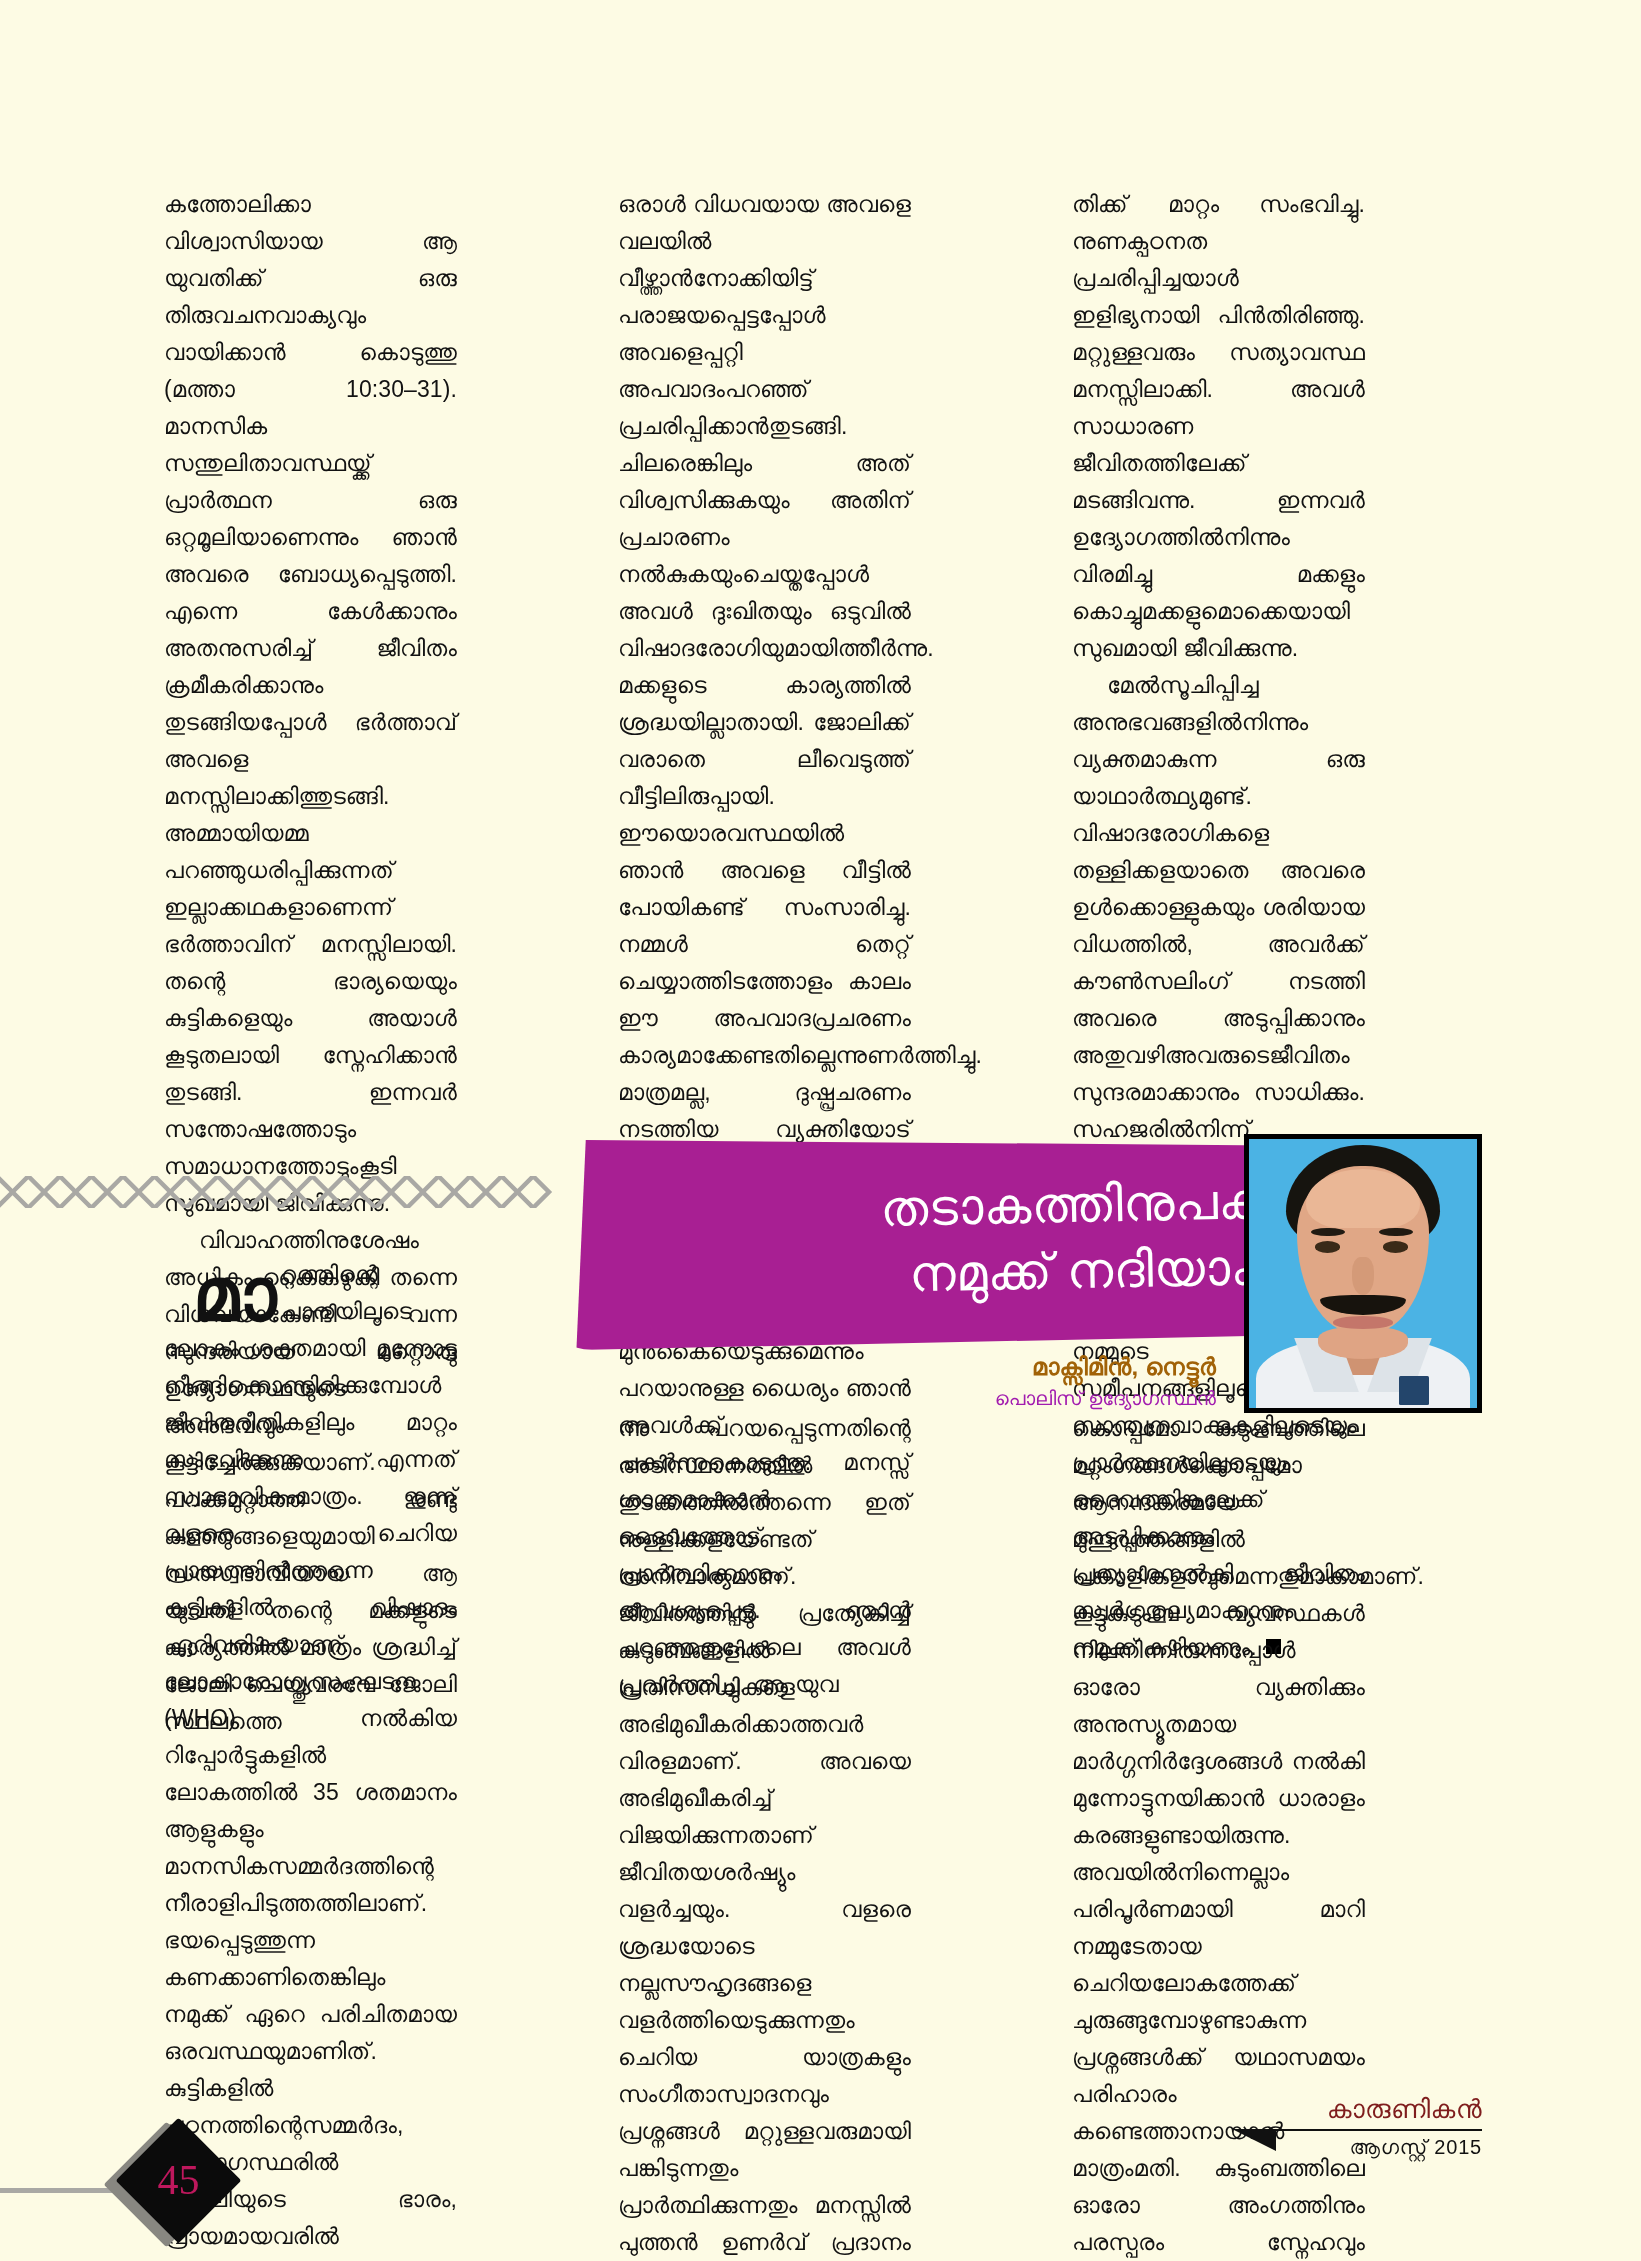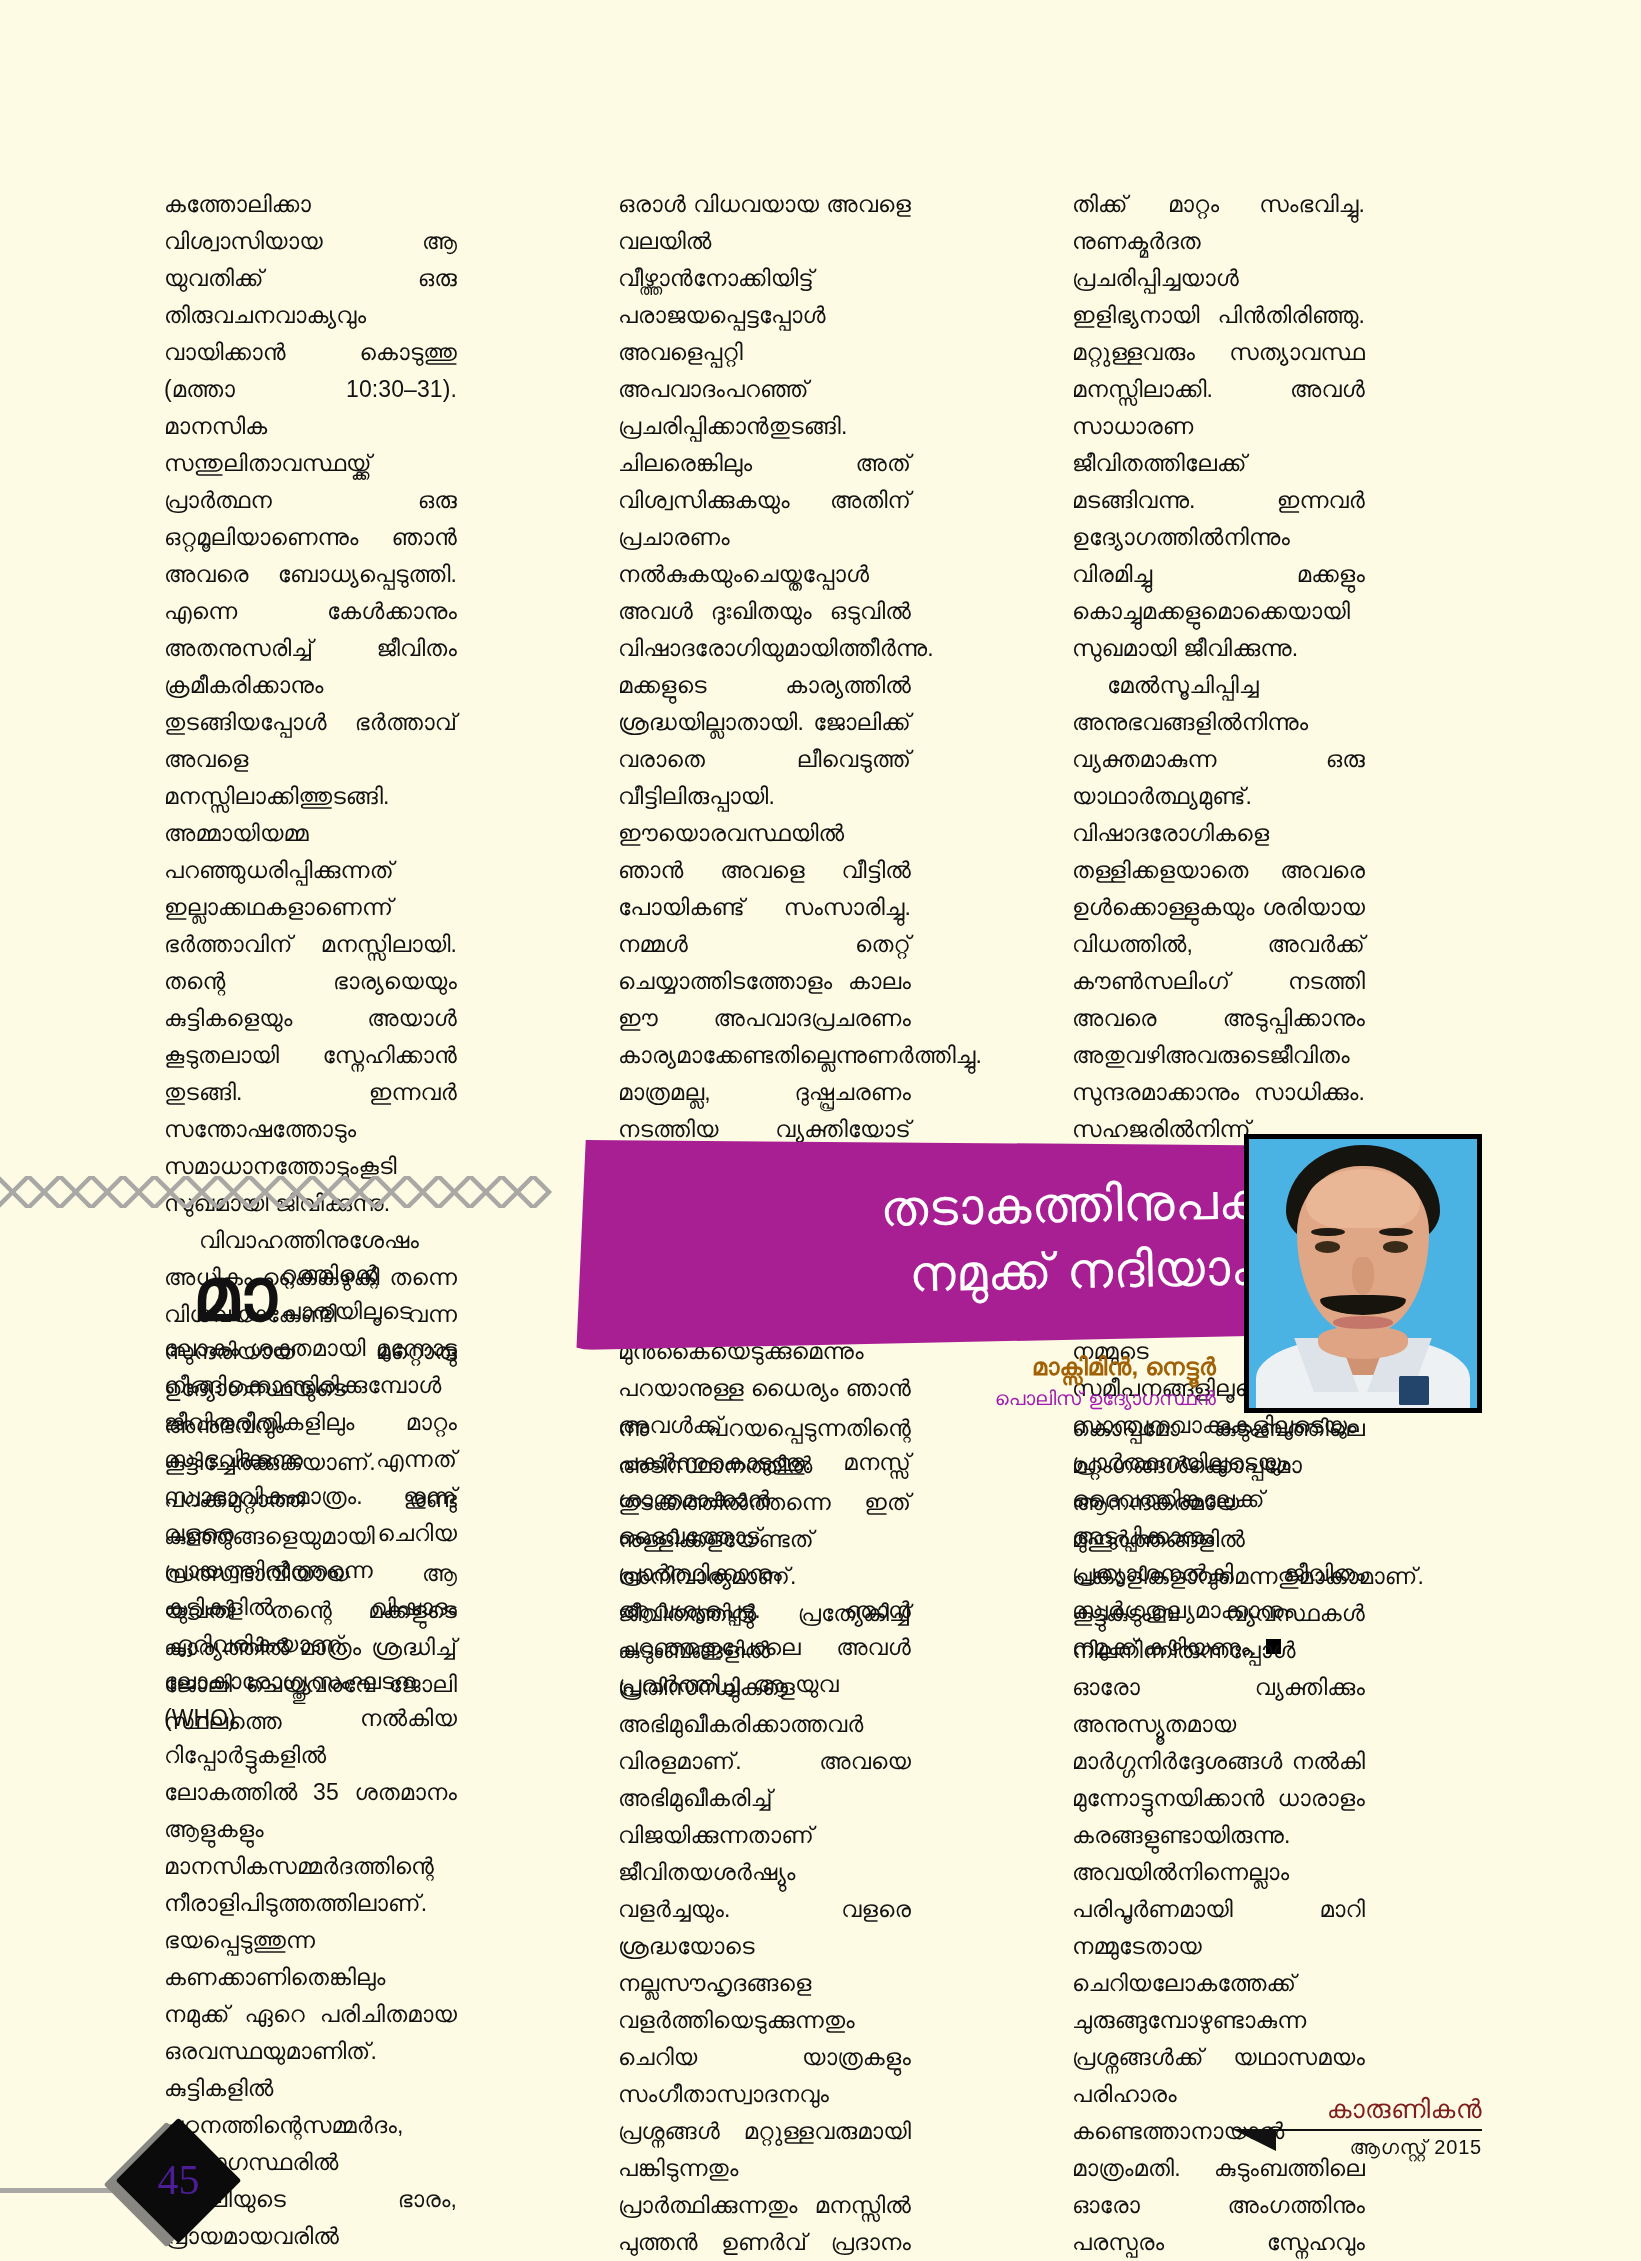--- a/index.html
+++ b/index.html
@@ -328,41 +328,41 @@
   }
   #pagenum-text {
     position: absolute;
     left: 134px;
     top: 10.5px;
     width: 89px;
     height: 89px;
     display: flex;
     align-items: center;
     justify-content: center;
-    color: #4c1d95;
+    color: #be185d;
     font-family: "Liberation Serif", "DejaVu Serif", serif;
     font-size: 42px;
   }
 </style>
 </head>
 <body>
 
 <div id="page">
 
   <div class="col top-col" id="top-col-1">
     <p>കത്തോലിക്കാ വിശ്വാസിയായ ആ യുവതിക്ക് ഒരു തിരുവചനവാക്യവും വായിക്കാൻ കൊടുത്തു (മത്താ 10:30–31). മാനസിക സന്തുലിതാവസ്ഥയ്ക്ക് പ്രാർത്ഥന ഒരു ഒറ്റമൂലിയാണെന്നും ഞാൻ അവരെ ബോധ്യപ്പെടുത്തി. എന്നെ കേൾക്കാനും അതനുസരിച്ച് ജീവിതം ക്രമീകരിക്കാനും തുടങ്ങിയപ്പോൾ ഭർത്താവ് അവളെ മനസ്സിലാക്കിത്തുടങ്ങി. അമ്മായിയമ്മ പറഞ്ഞുധരിപ്പിക്കുന്നത് ഇല്ലാക്കഥകളാണെന്ന് ഭർത്താവിന് മനസ്സിലായി. തന്റെ ഭാര്യയെയും കുട്ടികളെയും അയാൾ കൂടുതലായി സ്നേഹിക്കാൻ തുടങ്ങി. ഇന്നവർ സന്തോഷത്തോടും സമാധാനത്തോടുംകൂടി സുഖമായി ജീവിക്കുന്നു.</p>
     <p>വിവാഹത്തിനുശേഷം അധികം കൈകഴുകി തന്നെ വിധവയാകേണ്ടി വന്ന സുന്ദരിയായ മറ്റൊരു ഉദ്യോഗസ്ഥയുടെ അനുഭവവും കൂട്ടിച്ചേർക്കുകയാണ്. പറക്കമുറ്റാത്ത രണ്ടു കുഞ്ഞുങ്ങളെയുമായി സത്സ്വഭാവിയായ ആ യുവതി തന്റെ മക്കളുടെ കാര്യത്തിൽ മാത്രം ശ്രദ്ധിച്ച് ജോലി ചെയ്തുവരവേ ജോലി സ്ഥലത്തെ</p>
   </div>
 
   <div class="col top-col" id="top-col-2">
     <p>ഒരാൾ വിധവയായ അവളെ വലയിൽ വീഴ്ത്താൻനോക്കിയിട്ട് പരാജയപ്പെട്ടപ്പോൾ അവളെപ്പറ്റി അപവാദംപറഞ്ഞ് പ്രചരിപ്പിക്കാൻതുടങ്ങി. ചിലരെങ്കിലും അത് വിശ്വസിക്കുകയും അതിന് പ്രചാരണം നൽകുകയുംചെയ്തപ്പോൾ അവൾ ദുഃഖിതയും ഒടുവിൽ വിഷാദരോഗിയുമായിത്തീർന്നു. മക്കളുടെ കാര്യത്തിൽ ശ്രദ്ധയില്ലാതായി. ജോലിക്ക് വരാതെ ലീവെടുത്ത് വീട്ടിലിരുപ്പായി. ഈയൊരവസ്ഥയിൽ ഞാൻ അവളെ വീട്ടിൽ പോയികണ്ട് സംസാരിച്ചു. നമ്മൾ തെറ്റ് ചെയ്യാത്തിടത്തോളം കാലം ഈ അപവാദപ്രചരണം കാര്യമാക്കേണ്ടതില്ലെന്നുണർത്തിച്ചു. മാത്രമല്ല, ദുഷ്പ്രചരണം നടത്തിയ വ്യക്തിയോട് എന്താണ് തന്റെ ഉദ്ദേശ്യം എന്ന് നേരിട്ട് ചോദിക്കാനും വേണ്ടിവന്നാൽ അയാൾക്കെതിരായി നിയമനടപടി സ്വീകരിക്കാൻ മുൻകൈയെടുക്കുമെന്നും പറയാനുള്ള ധൈര്യം ഞാൻ അവൾക്ക് പകർന്നുകൊടുത്തു. മനസ്സ് ശാന്തമാക്കാൻ ദൈവത്തോട് പ്രാർത്ഥിക്കാനും ആവശ്യപ്പെട്ടു. ഞാൻ പറഞ്ഞതുപോലെ അവൾ പ്രവർത്തിച്ചു. ആ യുവ</p>
   </div>
 
   <div class="col top-col" id="top-col-3">
-    <p>തിക്ക് മാറ്റം സംഭവിച്ചു. നുണക്മർദത പ്രചരിപ്പിച്ചയാൾ ഇളിഭ്യനായി പിൻതിരിഞ്ഞു. മറ്റുള്ളവരും സത്യാവസ്ഥ മനസ്സിലാക്കി. അവൾ സാധാരണ ജീവിതത്തിലേക്ക് മടങ്ങിവന്നു. ഇന്നവർ ഉദ്യോഗത്തിൽനിന്നും വിരമിച്ചു മക്കളും കൊച്ചുമക്കളുമൊക്കെയായി സുഖമായി ജീവിക്കുന്നു.</p>
+    <p>തിക്ക് മാറ്റം സംഭവിച്ചു. നുണക്പഠനത പ്രചരിപ്പിച്ചയാൾ ഇളിഭ്യനായി പിൻതിരിഞ്ഞു. മറ്റുള്ളവരും സത്യാവസ്ഥ മനസ്സിലാക്കി. അവൾ സാധാരണ ജീവിതത്തിലേക്ക് മടങ്ങിവന്നു. ഇന്നവർ ഉദ്യോഗത്തിൽനിന്നും വിരമിച്ചു മക്കളും കൊച്ചുമക്കളുമൊക്കെയായി സുഖമായി ജീവിക്കുന്നു.</p>
     <p><span>മേൽസൂചിപ്പിച്ച അനുഭവങ്ങളിൽനിന്നും വ്യക്തമാകുന്ന ഒരു യാഥാർത്ഥ്യമുണ്ട്. വിഷാദരോഗികളെ തള്ളിക്കളയാതെ അവരെ ഉൾക്കൊള്ളുകയും ശരിയായ വിധത്തിൽ, അവർക്ക് കൗൺസലിംഗ് നടത്തി അവരെ അടുപ്പിക്കാനും അതുവഴിഅവരുടെജീവിതം സുന്ദരമാക്കാനും സാധിക്കും. സഹജരിൽനിന്ന് ഒറ്റപ്പെടുമ്പോഴും ദൈവത്തിൽനിന്ന് അകലുമ്പോഴുമാണ് ഒരാൾ വിഷാദാവസ്ഥയിലേക്ക് മാറുന്നത്. ഇവരെയൊക്കെ നമ്മുടെ നല്ല സമീപനങ്ങളിലൂടെയും സാന്ത്വനവാക്കുകളിലൂടെയും പ്രാർത്ഥനയിലൂടെയും ദൈവത്തിങ്കലേക്ക് അടുപ്പിക്കാനും പ്രത്യാശനൽകി ജീവിതം സ്വർഗതുല്യമാക്കാനും നമുക്ക് കഴിയണം.</span><span class="endmark"></span></p>
   </div>
 
   <div id="divider">
     <svg width="571" height="32" viewBox="0 0 760 42">
       <g fill="none" stroke="#a9a8a4" stroke-width="6">
         <path d="M-20 21 L1 0 L22 21 L1 42 Z"></path>
         <path d="M22 21 L43 0 L64 21 L43 42 Z"></path>
         <path d="M64 21 L85 0 L106 21 L85 42 Z"></path>
         <path d="M106 21 L127 0 L148 21 L127 42 Z"></path>

